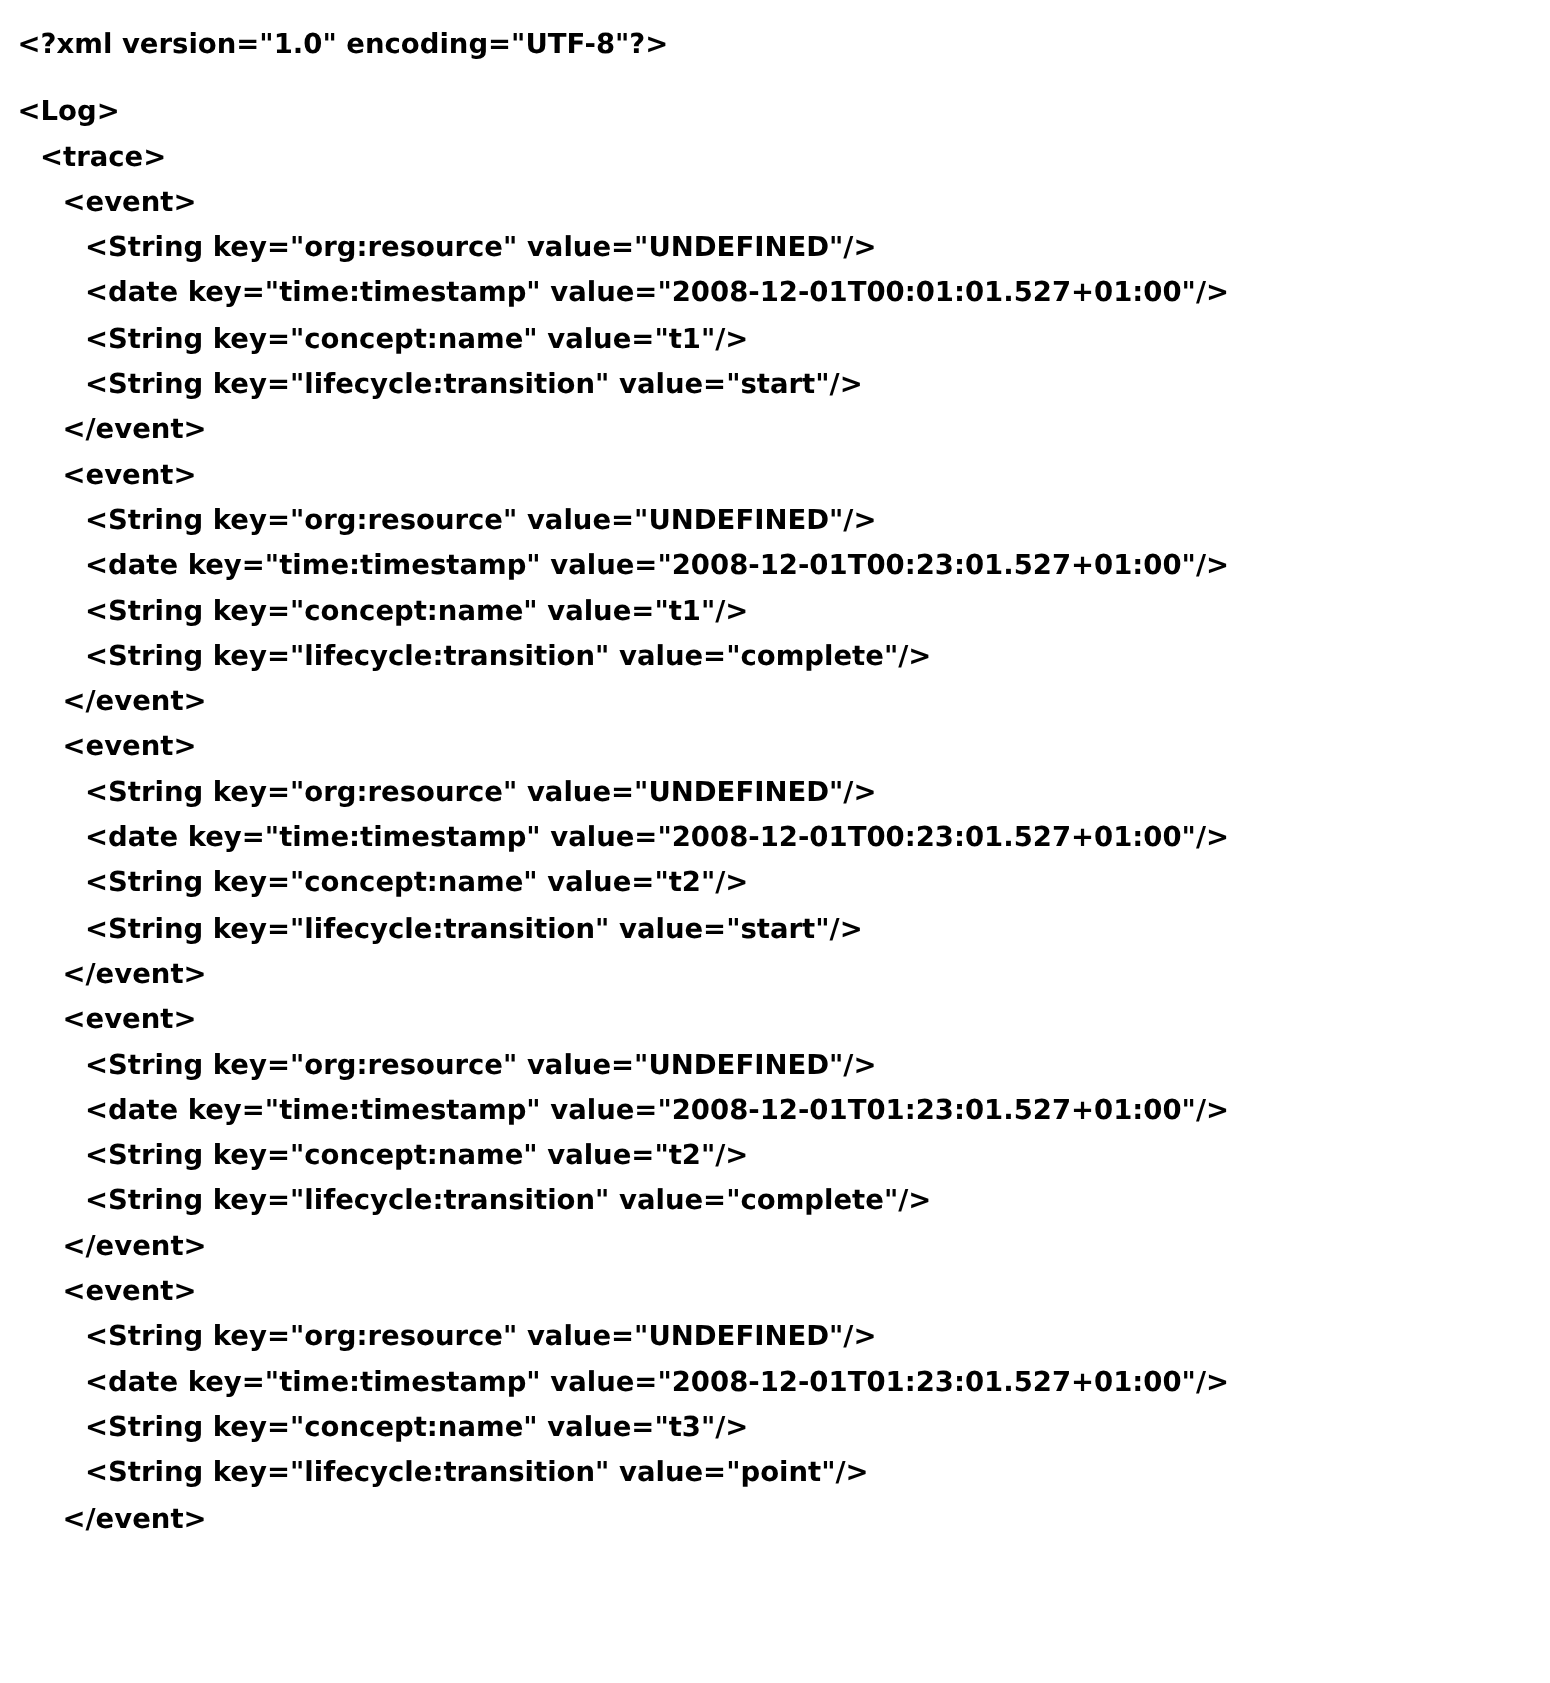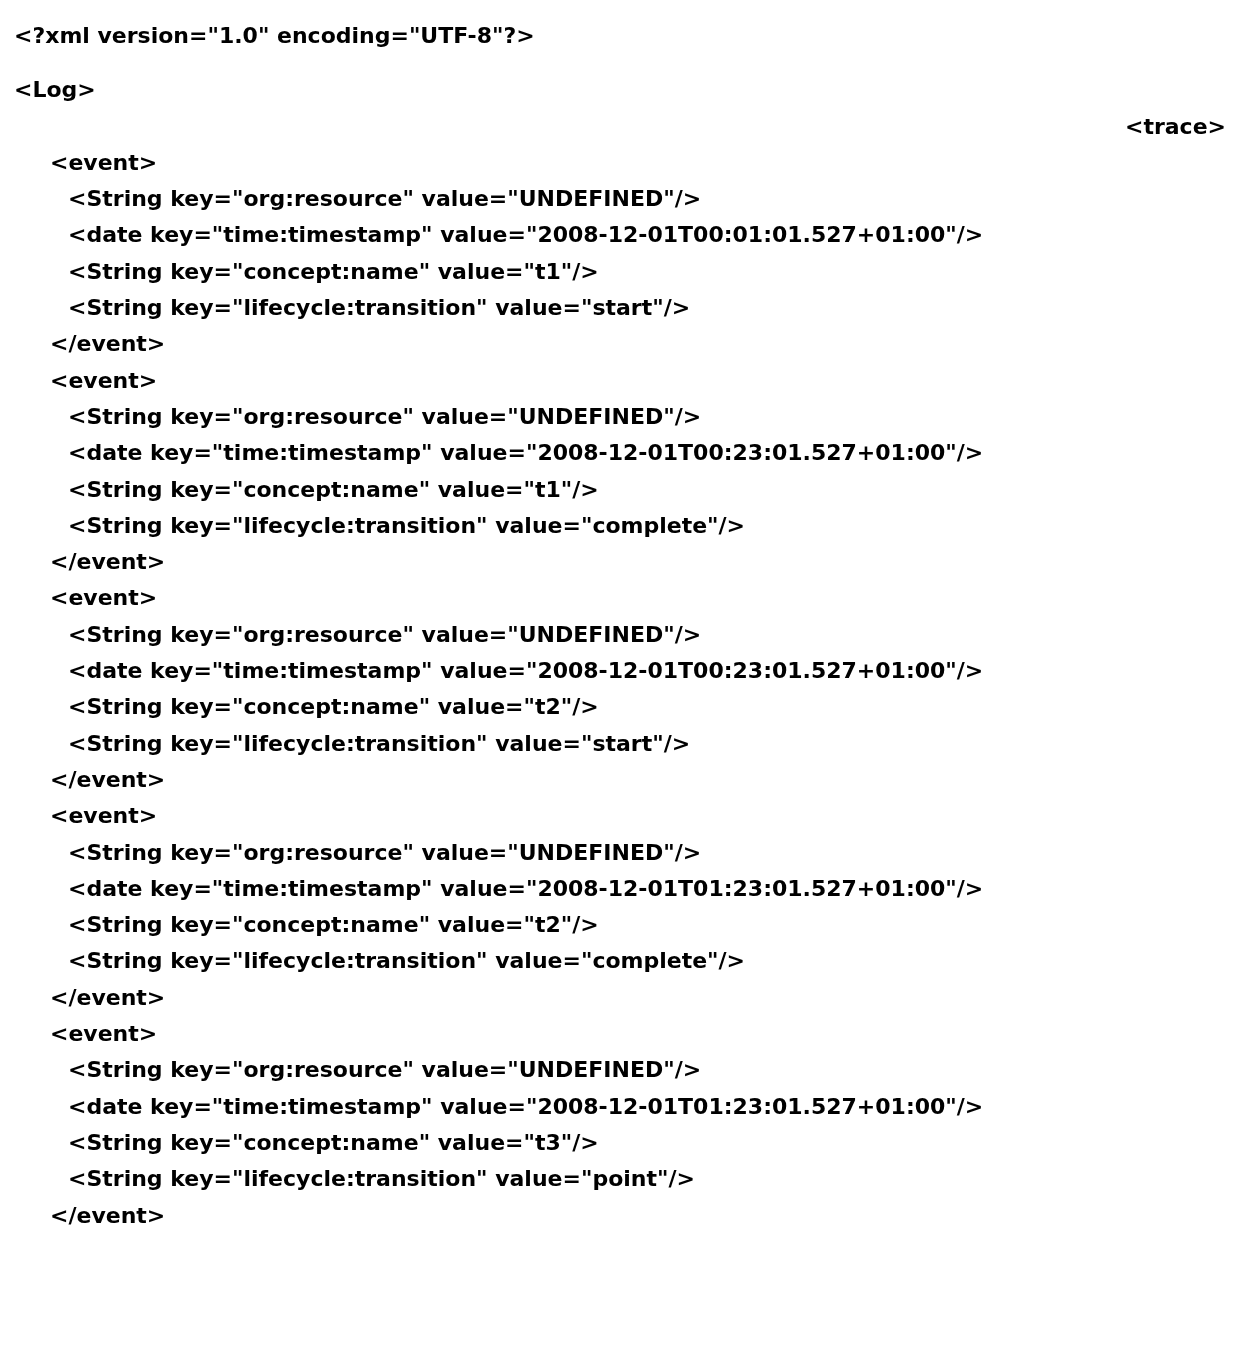--- a/index.html
+++ b/index.html
@@ -7,21 +7,21 @@
     font-family:"Lucida Sans","Lucida Sans Unicode","Lucida Grande","DejaVu Sans",Verdana,sans-serif;
     font-weight:700;
     color:#000;
     font-size:22px;
     line-height:1.65;
     padding:18px 14px 40px 14px;
     width:1240px;
     box-sizing:border-box;
   }
   .xml-line{white-space:pre;}
-  .ind1{padding-left:18px;text-align:right;}
+  .ind1{padding-left:18px;}
   .ind2{padding-left:36px;}
   .ind3{padding-left:54px;}
   .gap{height:18px;}
 </style>
 </head>
 <body>
 
 <div class="xml-line">&lt;?xml version="1.0" encoding="UTF-8"?&gt;</div>
 <div class="gap"></div>
 <div class="xml-line">&lt;Log&gt;</div>

